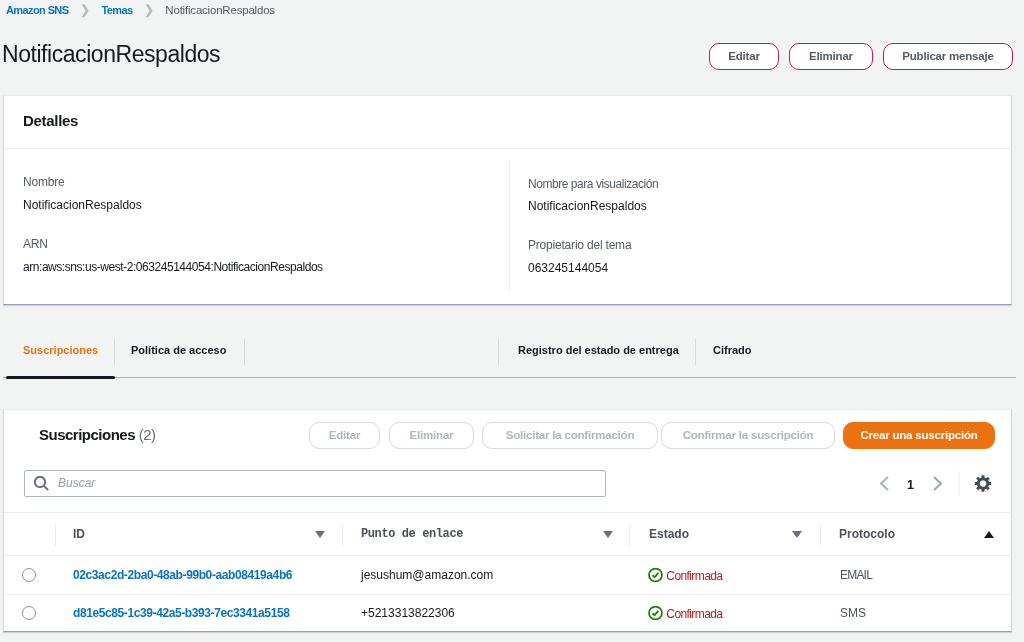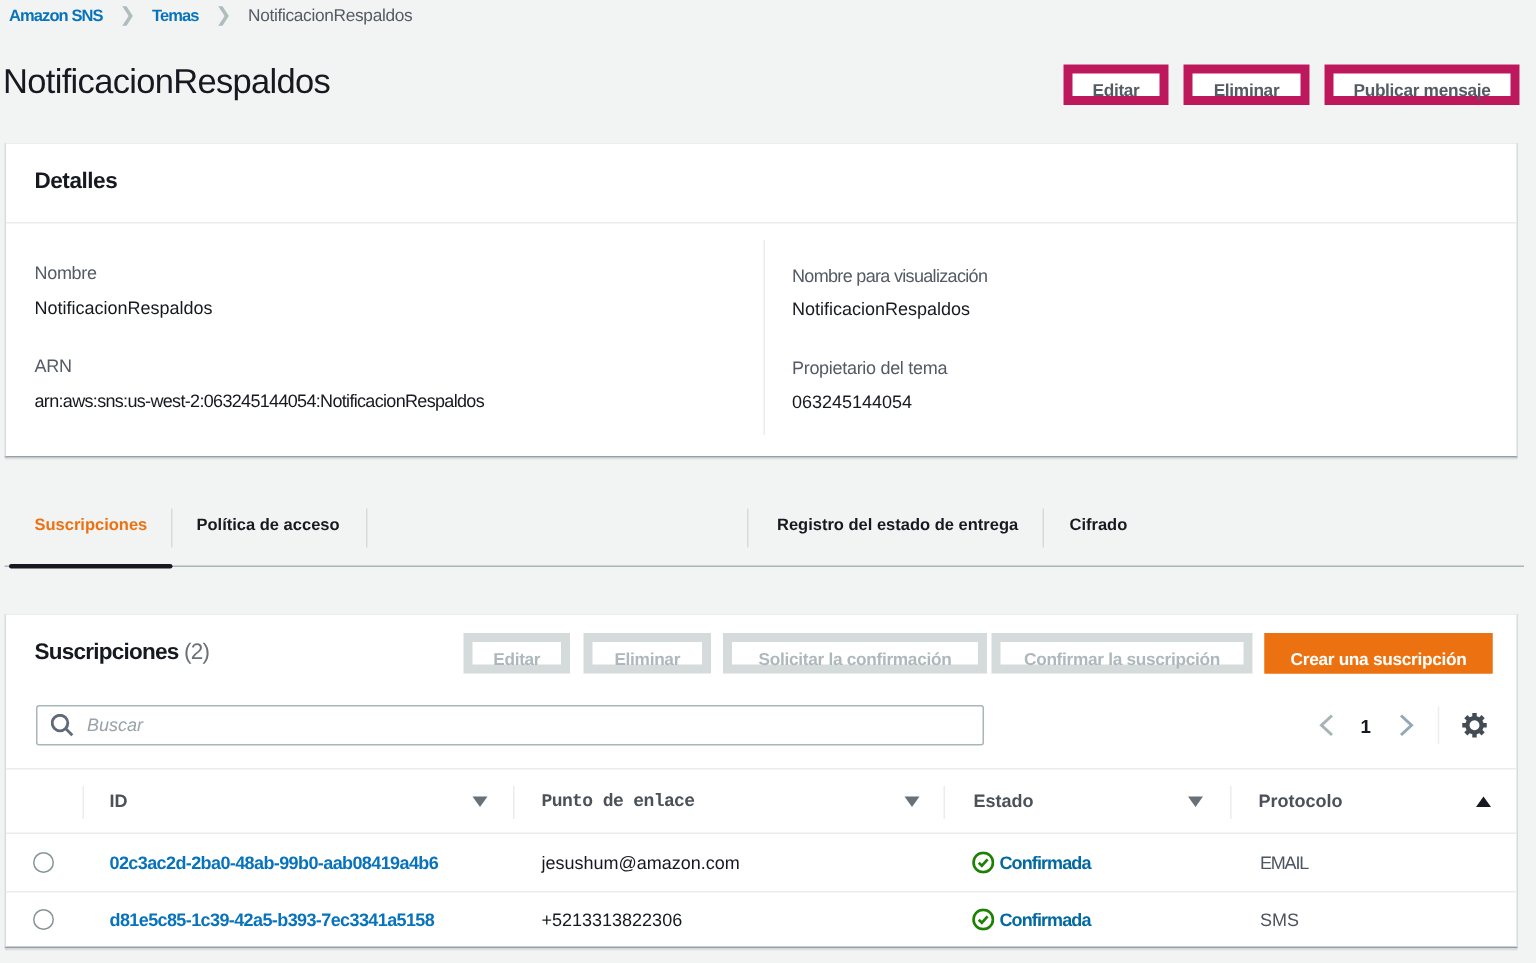--- a/index.html
+++ b/index.html
@@ -14,22 +14,22 @@
 .abs { position:absolute; }
 .crumbs { left:6px; top:2px; font-size:11px; font-weight:700; letter-spacing:-0.6px; white-space:nowrap; }
 .crumbs a { color:#0873bb; text-decoration:none;margin-top:16px; }
 .crumbs .sep { color:#b0bcbf; font-weight:400; font-size:13px; padding:0 11px; letter-spacing:0; }
 .crumbs .cur { color:#545b64; font-weight:400; font-size:11.5px; letter-spacing:-0.2px; }
 h1.title { left:2px; top:41px; font-size:23px; letter-spacing:-0.45px; font-weight:400; color:#16191f; line-height:26px; }
 .btn {
   position:absolute;
   height:27px; line-height:25px;
   background:#fff;
-  border:6px solid #be185d;
-  border-radius:0;
+  border:1px solid #be185d;
+  border-radius:10px;
   color:#545b64; font-size:11.5px; font-weight:700; letter-spacing:-0.2px;
   text-align:center;
 }
 .btn.disabled { border-color:#d5dbdb; color:#aeb8bc; }
 .btn.primary { background:#ec7211; border-color:#ec7211; color:#fff; }
 .card {
   position:absolute; left:3px; width:1009px;
   background:#fff;
   border:1px solid #d8dcdc;
   border-top-color:#ebeded;
@@ -45,35 +45,35 @@
 .colvalue { color:#16191f; font-size:12px; line-height:14px; }
 .vdiv { position:absolute; background:#eaeded; width:1px; }
 
 .tabs { left:3px; top:337px; width:1013px; height:41px; font-size:11px; font-weight:700; }
 .tab { position:absolute; top:0; height:26px; line-height:26px; color:#16191f; }
 .tabdiv { position:absolute; top:2px; height:26px; width:1px; background:#d5dbdb; }
 .tabline { position:absolute; left:0px; right:0px; top:40px; height:1px; background:#aab7b8; }
 .tabunder { position:absolute; left:3px; width:109px; top:39px; height:3px; background:#16191f; border-radius:2px; }
 
 .search {
-  position:absolute; left:20px; top:60px; width:632px; height:27px;
+  position:absolute; left:20px; top:60px; width:582px; height:27px;
   border:1px solid #aab7b8; border-radius:2px; background:#fff;
 }
 .search .ph { position:absolute; left:33px; top:5px; color:#98a2a8; font-style:italic; font-size:12px; }
 .pag { position:absolute; top:60px; right:17px; height:27px; }
 
 .thead-border { position:absolute; left:0; right:0; top:102px; height:1px; background:#eaeded; }
 .thead { position:absolute; left:0; right:0; top:103px; height:42px; font-weight:700; font-size:12px; color:#4a5158; }
 .thead .cdiv { position:absolute; top:11px; height:22px; width:1px; background:#eaeded; }
 .thead-bottom { position:absolute; left:0; right:0; top:145px; height:1px; background:#eaeded; }
 .row { position:absolute; left:0; right:0; height:38px; font-size:12px; }
 .rowsep { position:absolute; left:0; right:0; height:1px; background:#eaeded; }
 .link { color:#0873bb; font-weight:700; text-decoration:none; letter-spacing:-0.4px; }
 .radio { position:absolute; width:14px; height:14px; border:1.5px solid #879596; border-radius:50%; background:#fff; }
-.status { color:#0369a1; font-weight:700; letter-spacing:-0.6px; }
+.status { color:#b91c1c; font-weight:400; letter-spacing:-0.6px; }
 .arrow-down { width:0; height:0; border-left:5px solid transparent; border-right:5px solid transparent; border-top:7px solid #687078; position:absolute; }
 .arrow-up { width:0; height:0; border-left:5px solid transparent; border-right:5px solid transparent; border-bottom:7px solid #16191f; position:absolute; }
 .cell { position:absolute; top:50%; transform:translateY(-50%); }
 </style>
 </head>
 <body>
   <div class="abs crumbs">
     <a href="#">Amazon SNS</a><span class="sep">❯</span><a href="#">Temas</a><span class="sep">❯</span><span class="cur">NotificacionRespaldos</span>
   </div>
   <h1 class="abs title">NotificacionRespaldos</h1>
@@ -102,21 +102,21 @@
     <div class="tabdiv" style="left:241px;"></div>
     <div class="tabdiv" style="left:495px;"></div>
     <div class="tab" style="left:515px;">Registro del estado de entrega</div>
     <div class="tabdiv" style="left:692px;"></div>
     <div class="tab" style="left:710px;">Cifrado</div>
     <div class="tabline"></div>
     <div class="tabunder"></div>
   </div>
 
   <div class="card subs">
-    <div class="abs h2" style="left:19px; top:16px; letter-spacing:-0.5px;text-align:right;">Suscripciones <span class="count">(2)</span></div>
+    <div class="abs h2" style="left:35px; top:16px; letter-spacing:-0.5px;text-align:right;">Suscripciones <span class="count">(2)</span></div>
     <span class="btn disabled" style="top:12px; left:305px; width:71px;">Editar</span>
     <span class="btn disabled" style="top:12px; left:385px; width:85px;">Eliminar</span>
     <span class="btn disabled" style="top:12px; left:478px; width:176px;">Solicitar la confirmación</span>
     <span class="btn primary" style="top:12px; left:839px; width:152px;">Crear una suscripción</span>
     <span class="btn disabled" style="top:12px; left:657px; width:174px;">Confirmar la suscripción</span>
     <div class="search">
       <svg width="16" height="16" viewBox="0 0 16 16" style="position:absolute; left:9px; top:5px;">
         <circle cx="6" cy="6" r="5.2" fill="none" stroke="#5f6b7a" stroke-width="1.9"></circle>
         <line x1="9.9" y1="9.9" x2="14.2" y2="14.2" stroke="#5f6b7a" stroke-width="1.9"></line>
       </svg>

